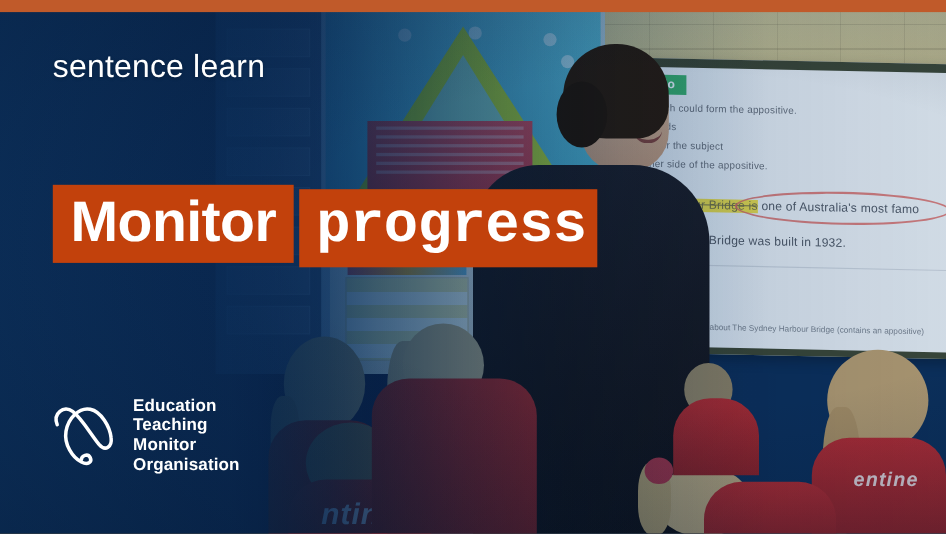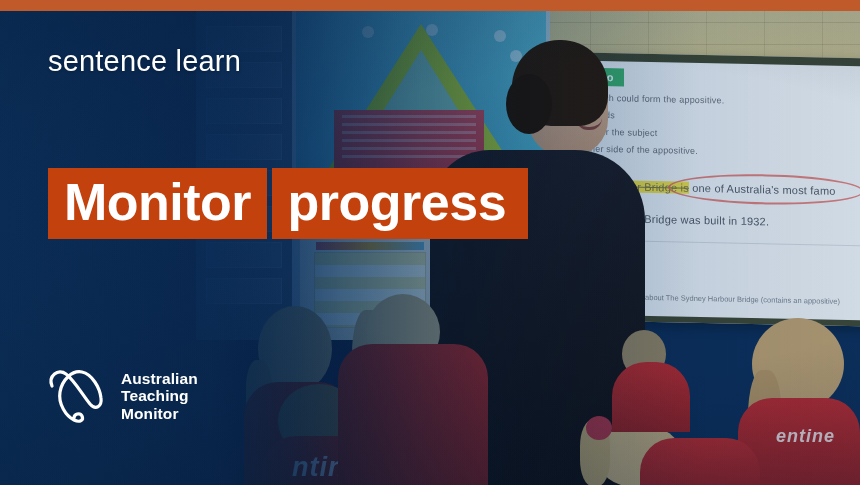--- a/index.html
+++ b/index.html
@@ -180,21 +180,21 @@
     position:absolute;left:48px;top:44px;width:300px;z-index:40;
     color:#ffffff;font-size:29px;line-height:1.22;font-weight:300;letter-spacing:.2px;
     text-shadow:0 1px 3px rgba(0,0,0,.25);
   }
 
   .cta{position:absolute;left:48px;top:168px;z-index:40;}
   .cta-box{
     background:#c2410c;color:#fff;font-weight:bold;display:inline-block;
     padding:7px 16px 10px 16px;font-size:52px;line-height:1.04;letter-spacing:-.5px;
   }
-  .cta-box.second{margin-top:0;padding-right:22px;}
+  .cta-box.second{margin-top:0;padding-right:10px;font-family:Liberation Mono, monospace;}
 
   .logo{position:absolute;left:46px;top:360px;z-index:40;display:flex;align-items:center;gap:13px;}
   .logo-mark{width:62px;height:72px;flex:0 0 auto;}
   .logo-text{color:#fff;font-weight:bold;font-size:15.5px;line-height:1.14;letter-spacing:.1px;}
 </style>
 </head>
 <body>
 
 <div class="stage">
 
@@ -328,19 +328,20 @@
     <div class="cta-box second">progress</div>
   </div>
 
   <div class="logo">
     <svg class="logo-mark" viewBox="0 0 62 72">
       <path d="M6 26 C2 16, 12 8, 20 14 C28 20, 36 34, 44 44 C50 51, 56 46, 55 38
                C54 28, 46 14, 36 12 C26 10, 16 20, 14 32 C12 44, 20 56, 28 60
                C34 63, 38 60, 36 56 C34 52, 28 54, 28 58" fill="none" stroke="#ffffff" stroke-width="3.2" stroke-linecap="round" stroke-linejoin="round"></path>
     </svg>
     <div class="logo-text">
-      <div>Australian</div>
+      <div>Education</div>
       <div>Teaching</div>
       <div>Monitor</div>
+      <div>Organisation</div>
     </div>
   </div>
 
 </div>
 
 </body></html>

